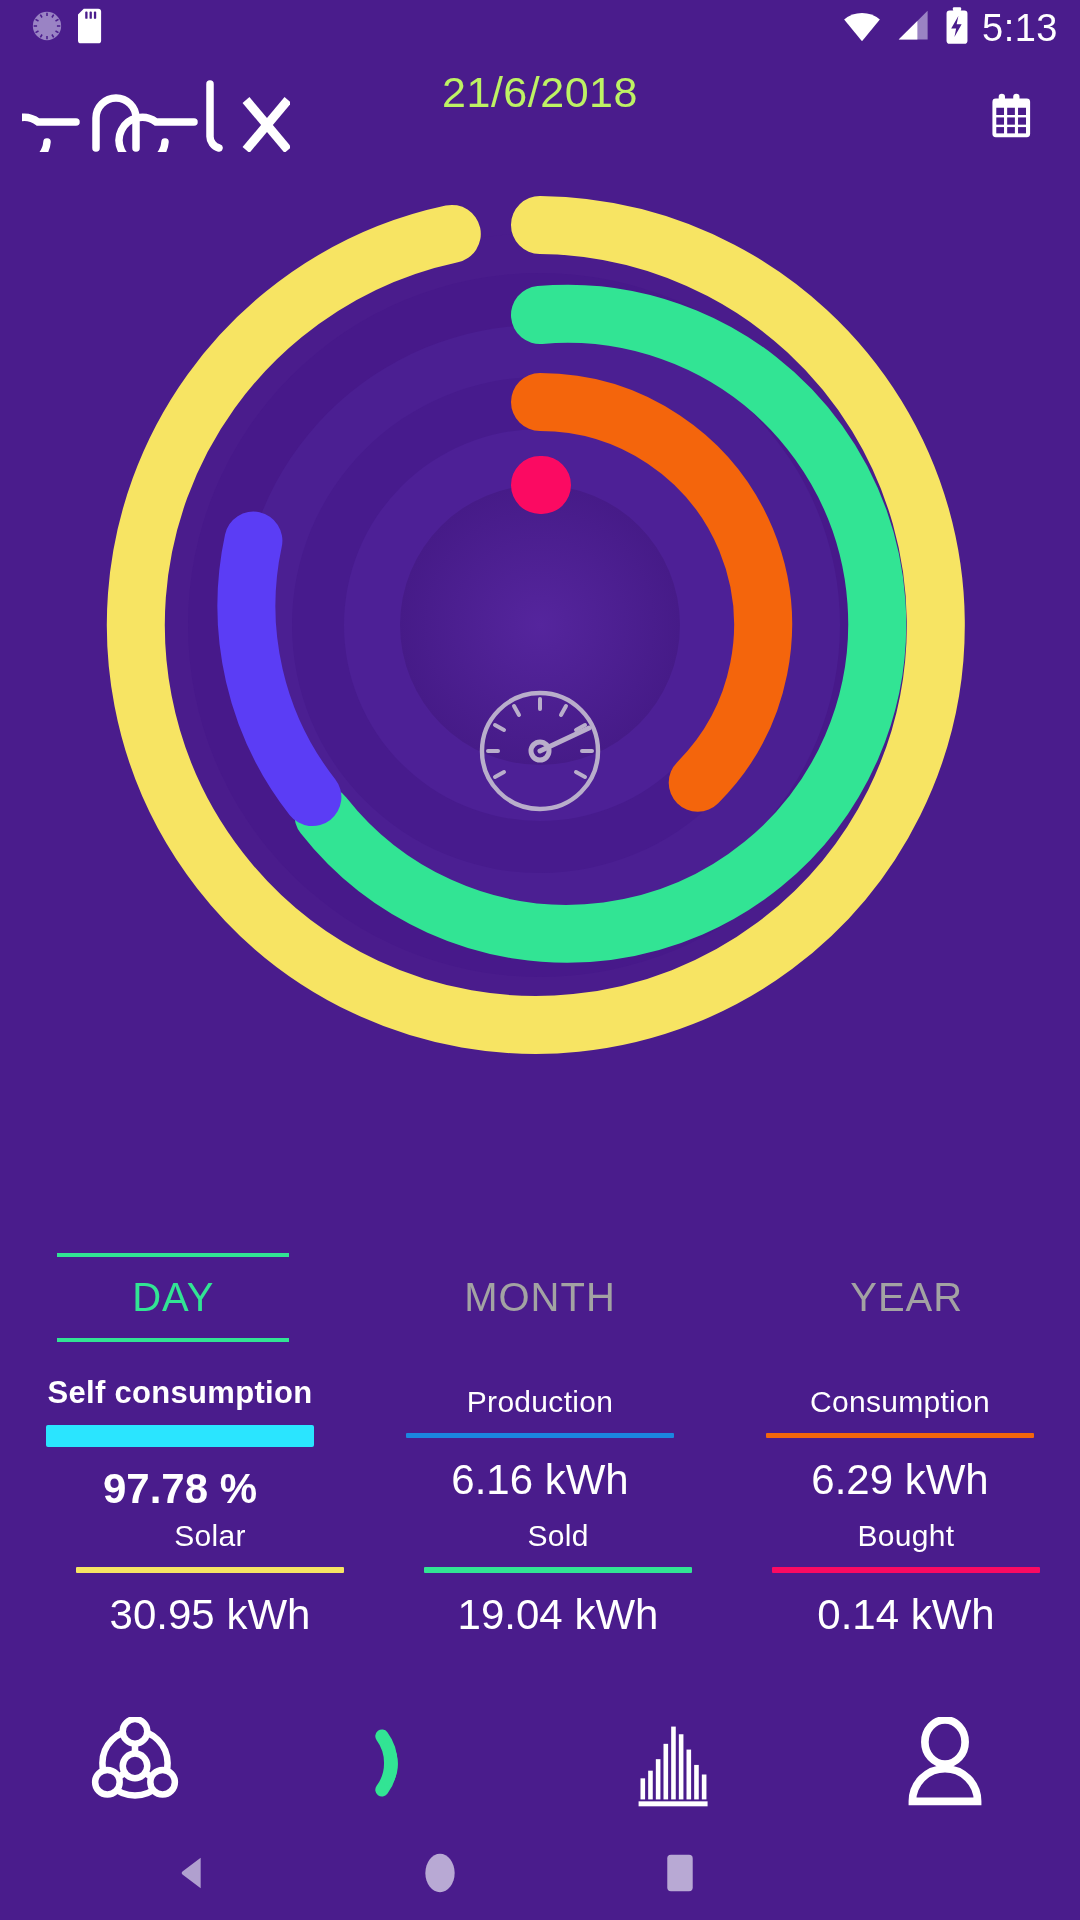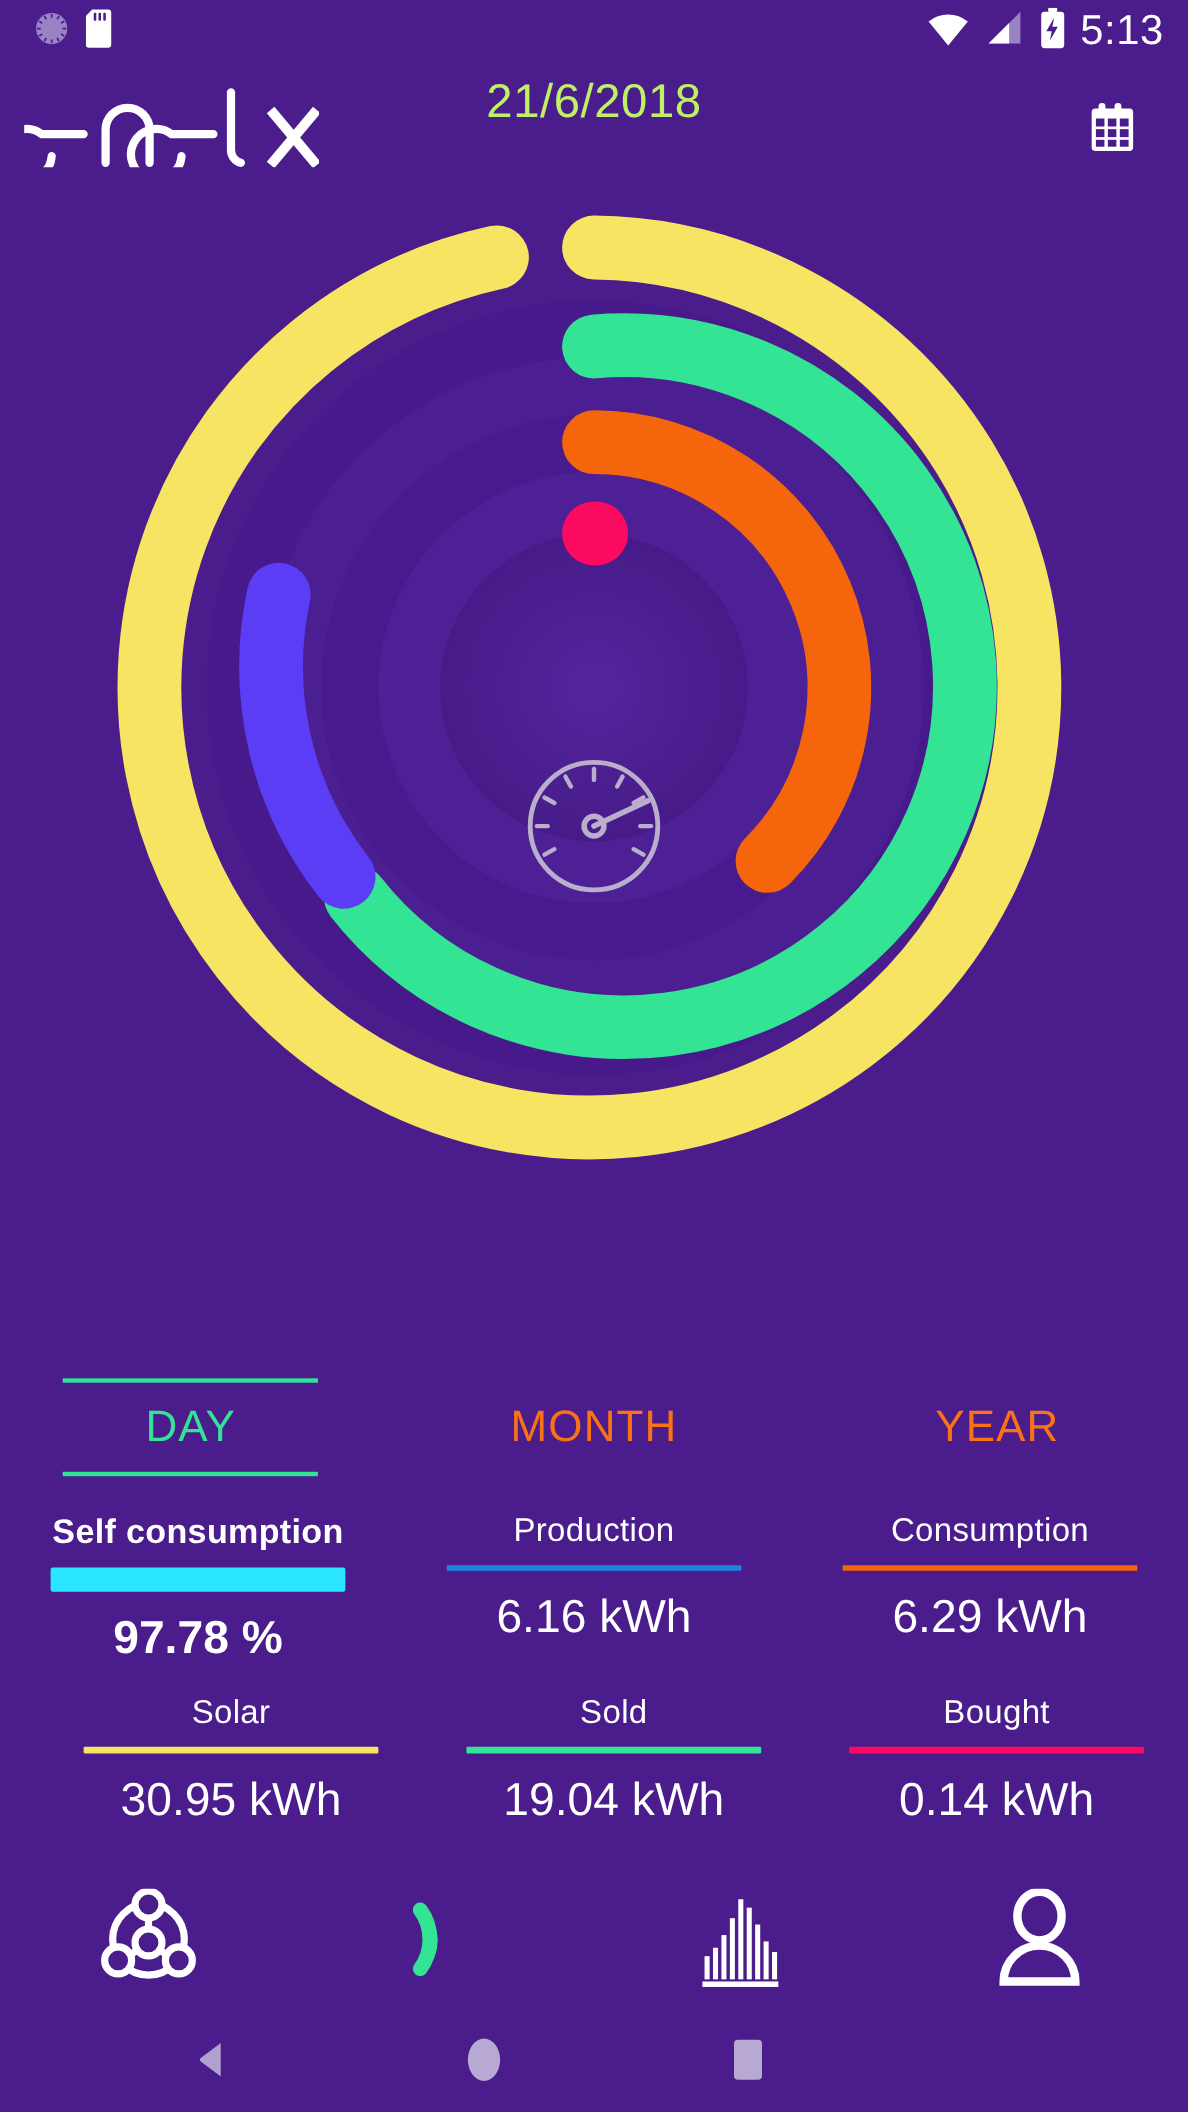--- a/index.html
+++ b/index.html
@@ -25,41 +25,41 @@
   .cal-btn { position:absolute; right:30px; top:28px; width:62px; height:62px;
              display:flex; align-items:center; justify-content:center; }
 
   
   .chart-wrap { position:absolute; top:175px; left:0; width:1080px; height:1050px; }
   .chart-wrap svg { display:block; margin:0 auto; }
 
   
   .tabs { position:absolute; top:1245px; left:0; width:1080px; height:105px; display:flex;gap:20px; }
   .tab { flex:1; position:relative; display:flex; align-items:center; justify-content:center; }
-  .tab span { font-size:40px; color:#f97316; font-weight:300; letter-spacing:1px; }
+  .tab span { font-size:40px; color:#a3a3a3; font-weight:300; letter-spacing:1px; }
   .tab.active span { color:#32e494; }
   .tab.active::before, .tab.active::after {
     content:""; position:absolute; left:50%; transform:translateX(-50%);
     width:232px; height:4px; background:#32e494;
   }
   .tab.active::before { top:8px; }
   .tab.active::after  { bottom:8px; }
 
   
   .stats { position:absolute; top:1375px; left:0; width:1080px; }
   .stat-row { display:flex; width:1080px; }
-  .stat-cell { flex:1; display:flex; flex-direction:column; align-items:center; }
+  .stat-cell { flex:1; display:flex; flex-direction:column; align-items:center;justify-content:center; }
   .stat-label { font-size:30px; color:#ffffff; font-weight:400; letter-spacing:.3px;
                 margin-bottom:14px; white-space:nowrap; }
   .stat-cell.primary .stat-label { font-weight:700; font-size:31px; }
   .stat-bar { width:268px; height:5px; border-radius:1px; }
   .stat-cell.primary .stat-bar { height:22px; border-radius:2px; }
   .stat-value { font-size:42px; color:#ffffff; font-weight:300; margin-top:18px; white-space:nowrap; }
   .stat-cell.primary .stat-value { font-weight:700; }
-  .stat-row.second { margin-top:27px;padding-left:36px; }
+  .stat-row.second { margin-top:6px;padding-left:36px; }
   .stat-row.second .stat-bar { height:6px; }
 
   
   .bottomnav { position:absolute; top:1700px; left:0; width:1080px; height:130px; display:flex; }
   .nav-item { flex:1; display:flex; align-items:center; justify-content:center; }
 
   
   .sysnav { position:absolute; bottom:0; left:0; width:1080px; height:90px; }
   .sys-btn { position:absolute; top:50%; transform:translateY(-50%); }
   .sys-back   { left:170px; }

